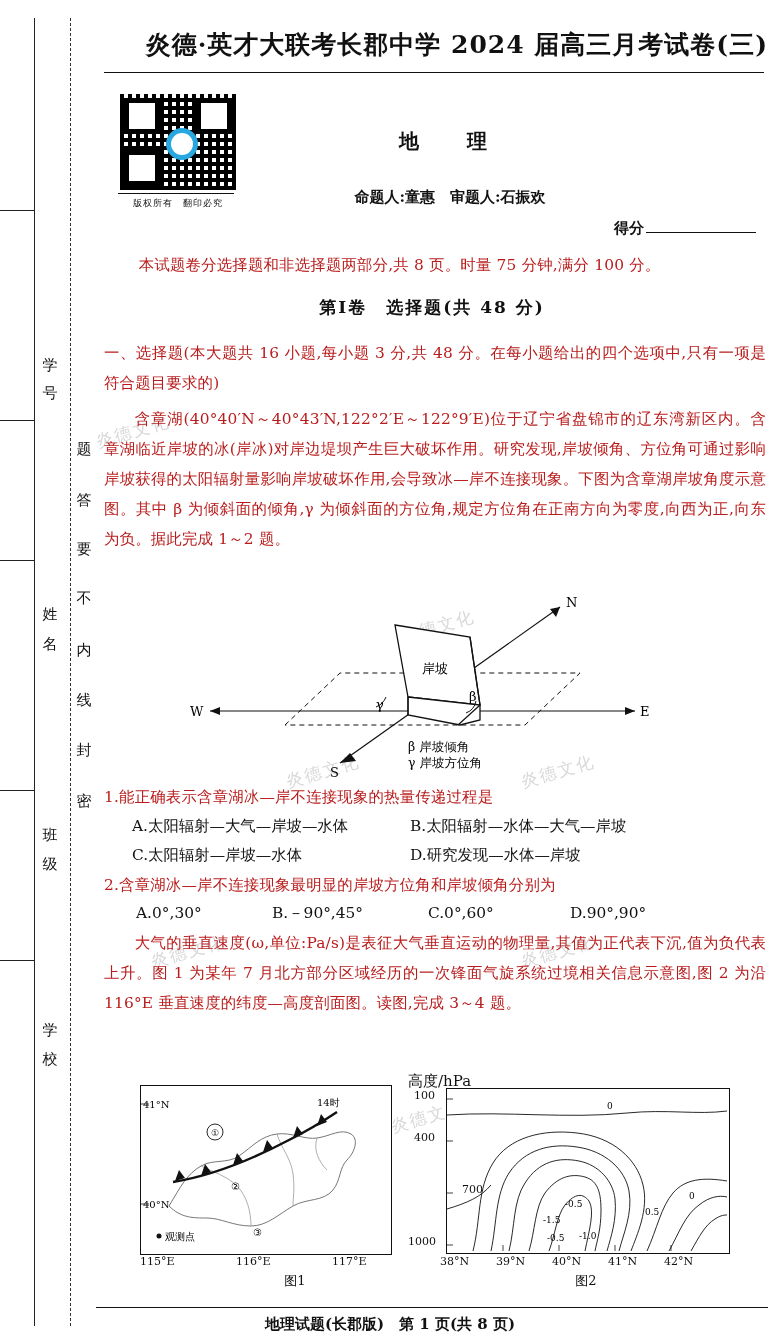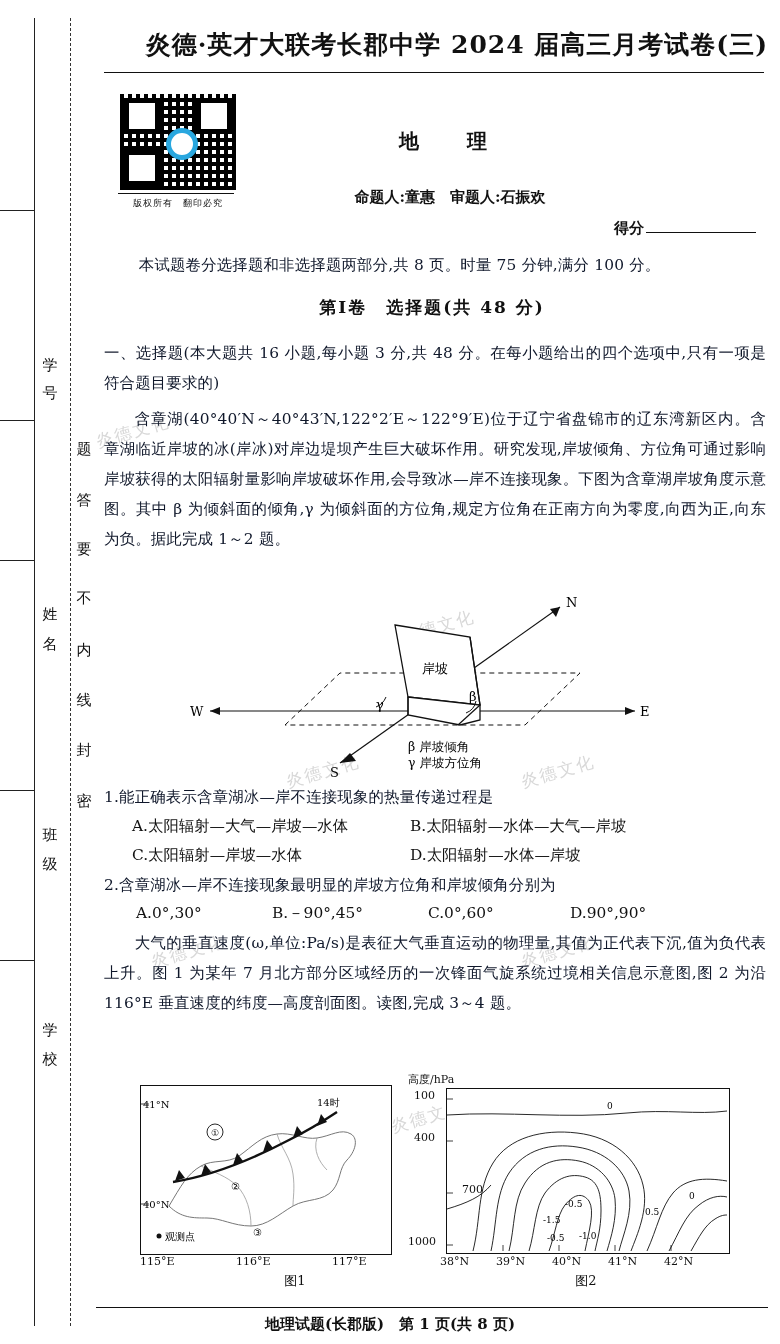--- a/index.html
+++ b/index.html
@@ -94,21 +94,21 @@
     position:absolute;right:24px;top:218px;font-size:15px;font-weight:bold;
   }
   .score .blank{display:inline-block;width:110px;border-bottom:1px solid #111;height:14px;margin-left:2px;}
 
   
   .p{
     position:absolute;
     font-size:15.4px;
     line-height:30px;
     letter-spacing:0.2px;
-    color:#0f172a;
+    color:#b91c1c;
     text-align:justify;
   }
   .indent{text-indent:2em;}
 
   .sec-title{
     position:absolute;left:96px;width:672px;text-align:center;
     font-size:17px;font-weight:bold;letter-spacing:2px;
   }
 
   
@@ -244,21 +244,21 @@
 
       <text x="228" y="166" font-size="12.5" font-family="DejaVu Serif, serif">β 岸坡倾角</text>
       <text x="228" y="182" font-size="12.5" font-family="DejaVu Serif, serif">γ 岸坡方位角</text>
     </svg>
   </div>
 
   <div class="p" style="left:104px;top:782px;width:662px;">1.能正确表示含章湖冰—岸不连接现象的热量传递过程是</div>
   <div class="optrow" style="left:132px;top:812px;">A.太阳辐射—大气—岸坡—水体</div>
   <div class="optrow" style="left:410px;top:812px;">B.太阳辐射—水体—大气—岸坡</div>
   <div class="optrow" style="left:132px;top:841px;">C.太阳辐射—岸坡—水体</div>
-  <div class="optrow" style="left:410px;top:841px;">D.太阳辐射—水体—岸坡</div>
+  <div class="optrow" style="left:410px;top:841px;">D.研究发现—水体—岸坡</div>
 
   <div class="p" style="left:104px;top:870px;width:662px;">2.含章湖冰—岸不连接现象最明显的岸坡方位角和岸坡倾角分别为</div>
   <div class="optrow" style="left:136px;top:899px;">A.0°,30°</div>
   <div class="optrow" style="left:272px;top:899px;">B.－90°,45°</div>
   <div class="optrow" style="left:428px;top:899px;">C.0°,60°</div>
   <div class="optrow" style="left:570px;top:899px;">D.90°,90°</div>
 
   <div class="p indent" style="left:104px;top:928px;width:662px;">大气的垂直速度(ω,单位:Pa/s)是表征大气垂直运动的物理量,其值为正代表下沉,值为负代表上升。图 1 为某年 7 月北方部分区域经历的一次锋面气旋系统过境相关信息示意图,图 2 为沿 116°E 垂直速度的纬度—高度剖面图。读图,完成 3～4 题。</div>
 
   <div class="figbox" style="left:140px;top:1085px;width:250px;height:168px;">
@@ -297,21 +297,21 @@
       <line x1="0" y1="118" x2="8" y2="118" stroke="#111" stroke-width="0.8"></line>
     </svg>
   </div>
   <div style="position:absolute;left:140px;top:1255px;width:250px;font-size:11px;">
     <span style="position:absolute;left:0px;">115°E</span>
     <span style="position:absolute;left:96px;">116°E</span>
     <span style="position:absolute;left:192px;">117°E</span>
   </div>
   <div class="figlabel" style="left:265px;top:1272px;">图1</div>
 
-  <div style="position:absolute;left:408px;top:1072px;font-size:11px;">高度/hPa</div>
+  <div style="position:absolute;left:408px;top:1072px;font-size:15px;">高度/hPa</div>
   <div class="figbox" style="left:446px;top:1088px;width:282px;height:164px;">
     <svg width="280" height="162" viewBox="0 0 280 162">
 
       <path d="M0,26 C60,22 120,30 180,24 C220,20 250,26 280,22" fill="none" stroke="#111" stroke-width="0.9"></path>
       <text x="160" y="20" font-size="9" font-family="DejaVu Serif, serif">0</text>
 
       <path d="M26,162 C34,130 30,100 46,74 C62,48 96,40 130,44 C166,48 190,70 196,96
                C202,120 190,146 184,162" fill="none" stroke="#111" stroke-width="0.9"></path>
       <path d="M44,162 C50,134 48,106 62,84 C78,60 104,54 130,58 C158,62 178,80 182,102
                C186,124 176,146 172,162" fill="none" stroke="#111" stroke-width="0.9"></path>

